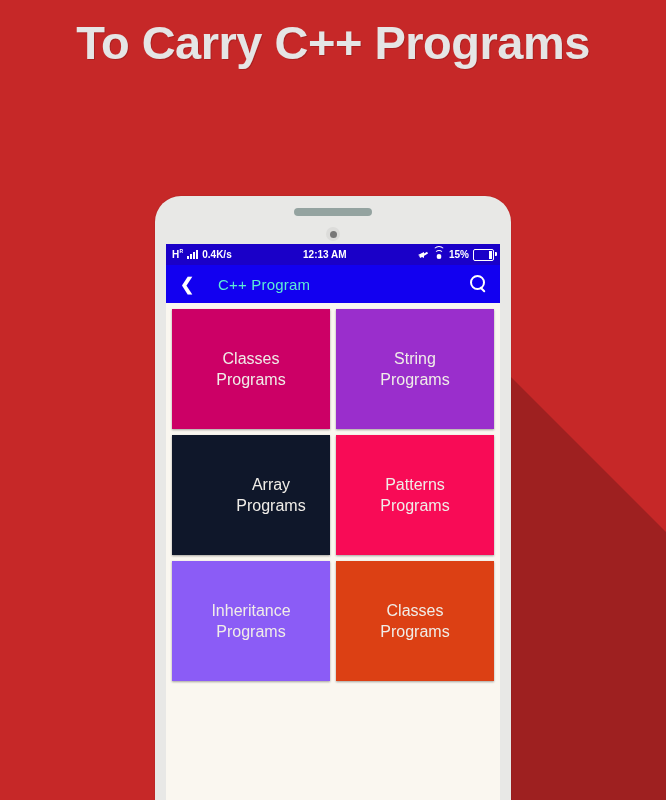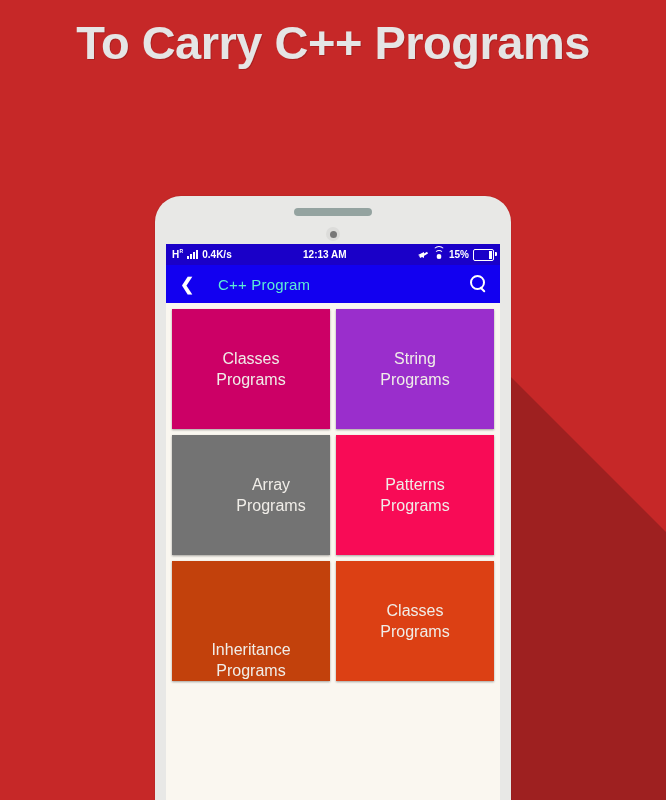--- a/index.html
+++ b/index.html
@@ -214,35 +214,35 @@
         </span>
       </div>
 
       <div class="tile" style="background: rgb(154, 46, 204);">
         <span class="tl">
           <span>String</span>
           <span>Programs</span>
         </span>
       </div>
 
-      <div class="tile" style="background: #737373; padding-left: 40px;">
+      <div class="tile" style="background: #0f172a; padding-left: 40px;">
         <span class="tl">
           <span>Array</span>
           <span>Programs</span>
         </span>
       </div>
 
       <div class="tile" style="background: rgb(248, 11, 86);">
         <span class="tl">
           <span>Patterns</span>
           <span>Programs</span>
         </span>
       </div>
 
-      <div class="tile" style="background: #c2410c; align-items: flex-end;">
+      <div class="tile" style="background: #8b5cf6;">
         <span class="tl">
           <span>Inheritance</span>
           <span>Programs</span>
         </span>
       </div>
 
       <div class="tile" style="background: rgb(220, 64, 20);">
         <span class="tl">
           <span>Classes</span>
           <span>Programs</span>

